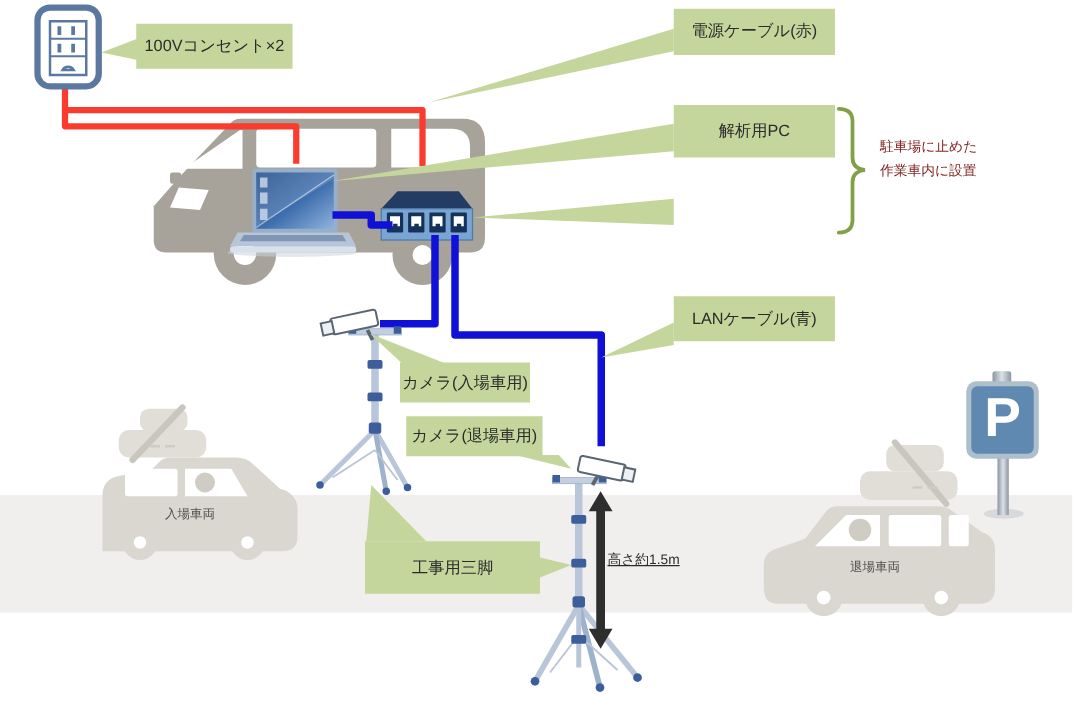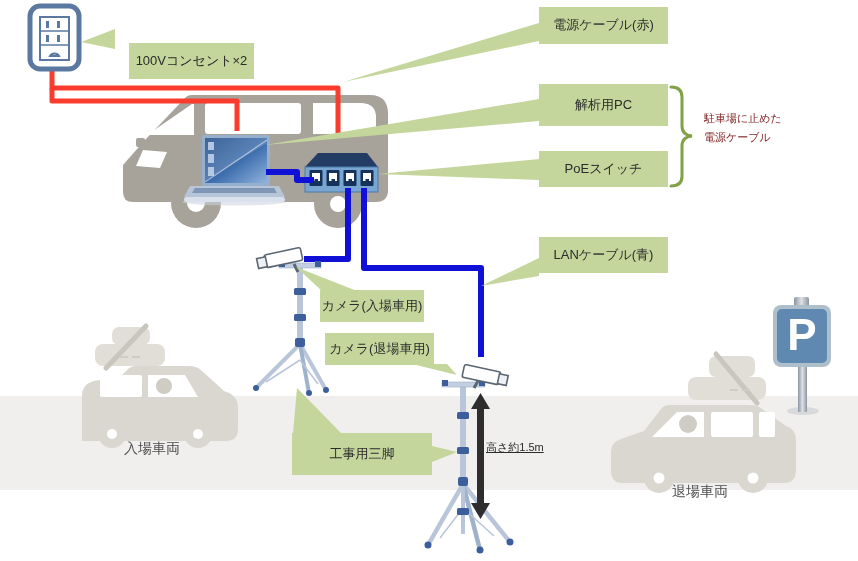--- a/index.html
+++ b/index.html
@@ -15,23 +15,22 @@
   }
   .note-text {
     position:absolute; color:#7f1d1d; font-size:11px; line-height:19px;
     white-space:nowrap;
   }
   .height-label {
     position:absolute; color:#2b2b2b; font-size:11px;
     text-decoration:underline; white-space:nowrap;
   }
   .car-label {
-    position:absolute; color:#4d4d4d; font-size:14px; white-space:nowrap;
+    position:absolute; color:#4d4d4d; font-size:10px; white-space:nowrap;
     text-align:center;
-    margin-top:36px;
   }
   .sign-letter {
     position:absolute; color:#ffffff; font-weight:bold; font-size:44px;
     display:flex; align-items:center; justify-content:center;
   }
 </style>
 </head>
 <body>
 
 <div class="stage">
@@ -231,39 +230,38 @@
     <polygon points="539,258 539,276 481,286" fill="#c4d69b"></polygon>
     <polygon points="322,291 357,291 296,267" fill="#c4d69b"></polygon>
     <polygon points="412,364 447,364 457,375" fill="#c4d69b"></polygon>
     <polygon points="293,433 341,433 297,388" fill="#c4d69b"></polygon>
     <polygon points="432,446 432,462 457,452" fill="#c4d69b"></polygon>
   </g>
 
   <path d="M671,87 Q682,87 682,97 L682,126 Q682,135 692,136 Q682,137 682,146 L682,176 Q682,186 671,186" fill="none" stroke-width="3" stroke-linecap="round" stroke="#82a046"></path>
 </svg>
 
-<div class="callout-box" style="left:129px; top:19px; width:125px; height:36px;margin-top:24px;">100Vコンセント×2</div>
+<div class="callout-box" style="left:109px; top:19px; width:125px; height:36px;">100Vコンセント×2</div>
 
 <div class="callout-box" style="left:539px; top:7px; width:129px; height:37px;">電源ケーブル(赤)</div>
 
 <div class="callout-box" style="left:539px; top:84px; width:129px; height:42px;">解析用PC</div>
 
-<div class="callout-box" style="left:539px; top:151px; width:129px; height:36px;">PoEスイッチ</div>
 
 <div class="callout-box" style="left:539px; top:237px; width:129px; height:36px;">LANケーブル(青)</div>
 
 <div class="callout-box" style="left:320px; top:290px; width:104px; height:32px;">カメラ(入場車用)</div>
 
 <div class="callout-box" style="left:325px; top:333px; width:109px; height:32px;">カメラ(退場車用)</div>
 
 <div class="callout-box" style="left:292px; top:433px; width:140px; height:42px;">工事用三脚</div>
 
 <div class="note-text" style="left:704px; top:109px;">
   <div>駐車場に止めた</div>
-  <div>電源ケーブル</div>
+  <div>作業車内に設置</div>
 </div>
 
 <div class="height-label" style="left:486px; top:440px;">高さ約1.5m</div>
 
 <div class="car-label" style="left:117px; top:404px; width:70px;">入場車両</div>
 
 <div class="car-label" style="left:665px; top:447px; width:70px;">退場車両</div>
 
 <div class="sign-letter" style="left:777px; top:307px; width:50px; height:56px;">P</div>
 

